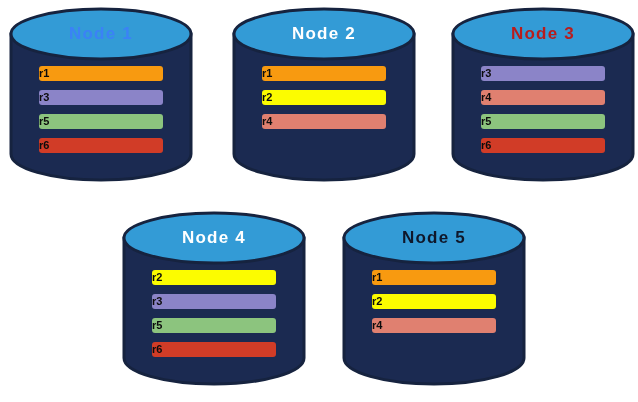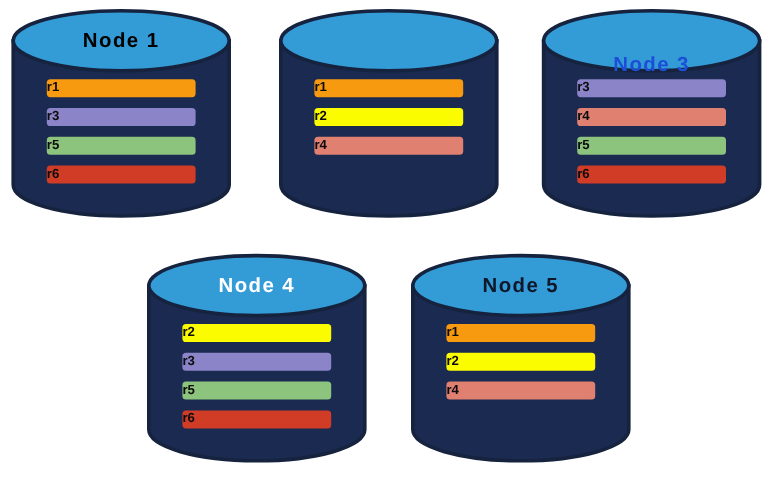--- a/index.html
+++ b/index.html
@@ -77,45 +77,46 @@
 </head>
 <body>
 
 <div id="canvas">
 
 <div class="node" id="node-1">
       <svg class="cyl-svg" viewBox="0 0 186 180">
         <path d="M3,28 L3,148 A90,26 0 0 0 183,148 L183,28 Z" fill="#1b2a51" stroke="#16233f" stroke-width="3"></path>
         <ellipse cx="93" cy="28" rx="90" ry="25" fill="#339bd6" stroke="#16233f" stroke-width="3"></ellipse>
       </svg>
-      <div class="node-title" style="color: #000000;">Node 1</div>
+      <div class="node-title" style="color: #3b82f6;">Node 1</div>
       <div class="bars">
         <div class="bar" style="background: rgb(248, 154, 16); color: rgb(12, 12, 12);">r1</div>
         <div class="bar" style="background: rgb(139, 132, 200); color: rgb(12, 12, 12);">r3</div>
         <div class="bar" style="background: rgb(140, 196, 126); color: rgb(12, 12, 12);">r5</div>
         <div class="bar" style="background: rgb(209, 60, 39); color: rgb(12, 12, 12);">r6</div>
       </div>
     </div>
     <div class="node" id="node-2">
       <svg class="cyl-svg" viewBox="0 0 186 180">
         <path d="M3,28 L3,148 A90,26 0 0 0 183,148 L183,28 Z" fill="#1b2a51" stroke="#16233f" stroke-width="3"></path>
         <ellipse cx="93" cy="28" rx="90" ry="25" fill="#339bd6" stroke="#16233f" stroke-width="3"></ellipse>
       </svg>
+      <div class="node-title" style="color: rgb(255, 255, 255);">Node 2</div>
       <div class="bars">
         <div class="bar" style="background: rgb(248, 154, 16); color: rgb(12, 12, 12);">r1</div>
         <div class="bar" style="background: rgb(252, 252, 0); color: rgb(12, 12, 12);">r2</div>
         <div class="bar" style="background: rgb(224, 128, 112); color: rgb(12, 12, 12);">r4</div>
       </div>
     </div>
     <div class="node" id="node-3">
       <svg class="cyl-svg" viewBox="0 0 186 180">
         <path d="M3,28 L3,148 A90,26 0 0 0 183,148 L183,28 Z" fill="#1b2a51" stroke="#16233f" stroke-width="3"></path>
         <ellipse cx="93" cy="28" rx="90" ry="25" fill="#339bd6" stroke="#16233f" stroke-width="3"></ellipse>
       </svg>
-      <div class="node-title" style="color: #1d4ed8; margin-top: 20px;">Node 3</div>
+      <div class="node-title" style="color: #b91c1c;">Node 3</div>
       <div class="bars">
         <div class="bar" style="background: rgb(139, 132, 200); color: rgb(12, 12, 12);">r3</div>
         <div class="bar" style="background: rgb(224, 128, 112); color: rgb(12, 12, 12);">r4</div>
         <div class="bar" style="background: rgb(140, 196, 126); color: rgb(12, 12, 12);">r5</div>
         <div class="bar" style="background: rgb(209, 60, 39); color: rgb(12, 12, 12);">r6</div>
       </div>
     </div>
     <div class="node" id="node-4">
       <svg class="cyl-svg" viewBox="0 0 186 180">
         <path d="M3,28 L3,148 A90,26 0 0 0 183,148 L183,28 Z" fill="#1b2a51" stroke="#16233f" stroke-width="3"></path>

